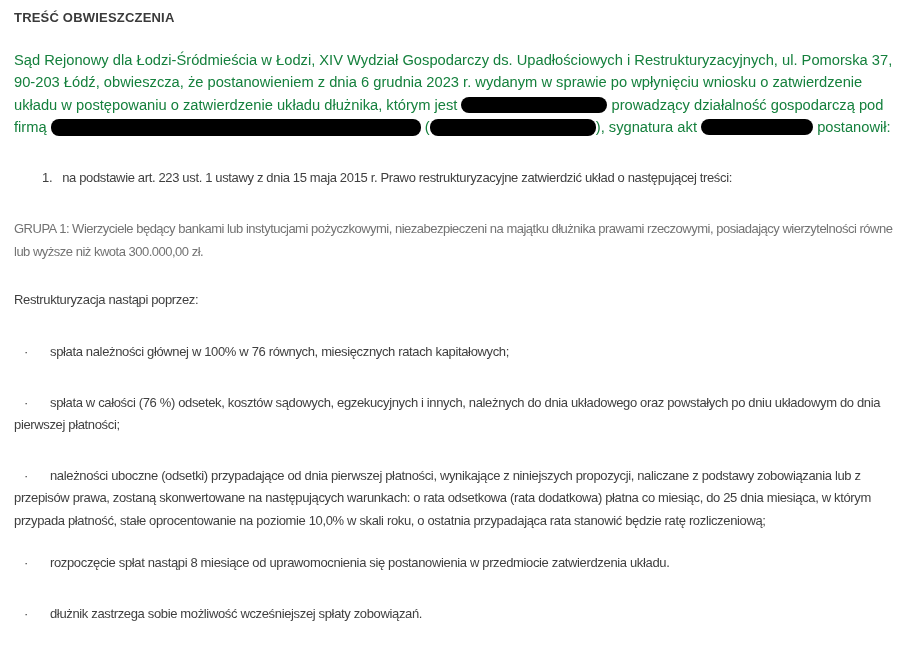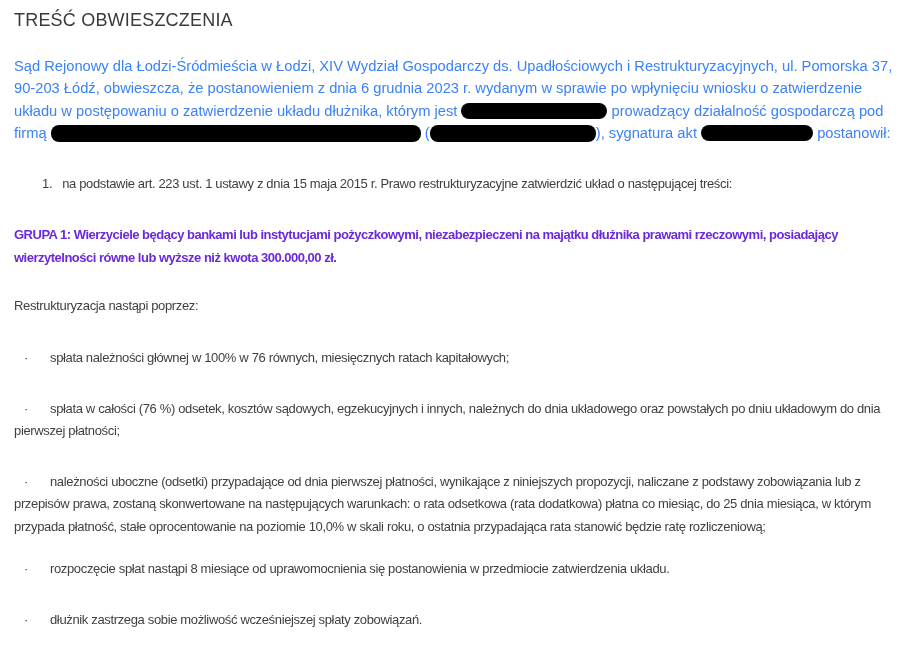--- a/index.html
+++ b/index.html
@@ -14,31 +14,31 @@
     font-family: "Liberation Sans", sans-serif;
     -webkit-font-smoothing: antialiased;
   }
   .doc {
     padding: 10px 14px 0 14px;
     box-sizing: border-box;
     width: 918px;
   }
   .doc-title {
     margin: 0;
-    font-size: 18px;
-    font-weight: 400;
+    font-size: 13px;
+    font-weight: 700;
     letter-spacing: 0.2px;
     color: #3a3a3a;
   }
   p { margin: 0; }
   .intro {
     margin-top: 24px;
     font-size: 14.7px;
     line-height: 22.3px;
-    color: #3b82f6;
+    color: #15803d;
   }
   .redact {
     display: inline-block;
     background: #000000;
     height: 16px;
     vertical-align: middle;
     margin-top: -2px;
   }
   .redact.r1 { width: 146px; border-radius: 8px; }
   .redact.r2 { width: 370px; height: 17px; border-radius: 8px; }
@@ -51,23 +51,23 @@
     color: #3f3f3f;
   }
   .num-item { margin-top: 29px; }
   .num-marker {
     display: inline-block;
     margin-left: 28px;
     margin-right: 10px;
   }
   .group-heading {
     margin-top: 27px;
-    font-weight: 700;
+    font-weight: 400;
     letter-spacing: -0.5px;
-    color: #6d28d9;
+    color: #737373;
     line-height: 23px;
   }
   .restr-intro { margin-top: 26px; }
   .bullet { }
   .bullet .bmark {
     display: inline-block;
     margin-left: 10px;
     margin-right: 22px;
     color: #3f3f3f;
   }

